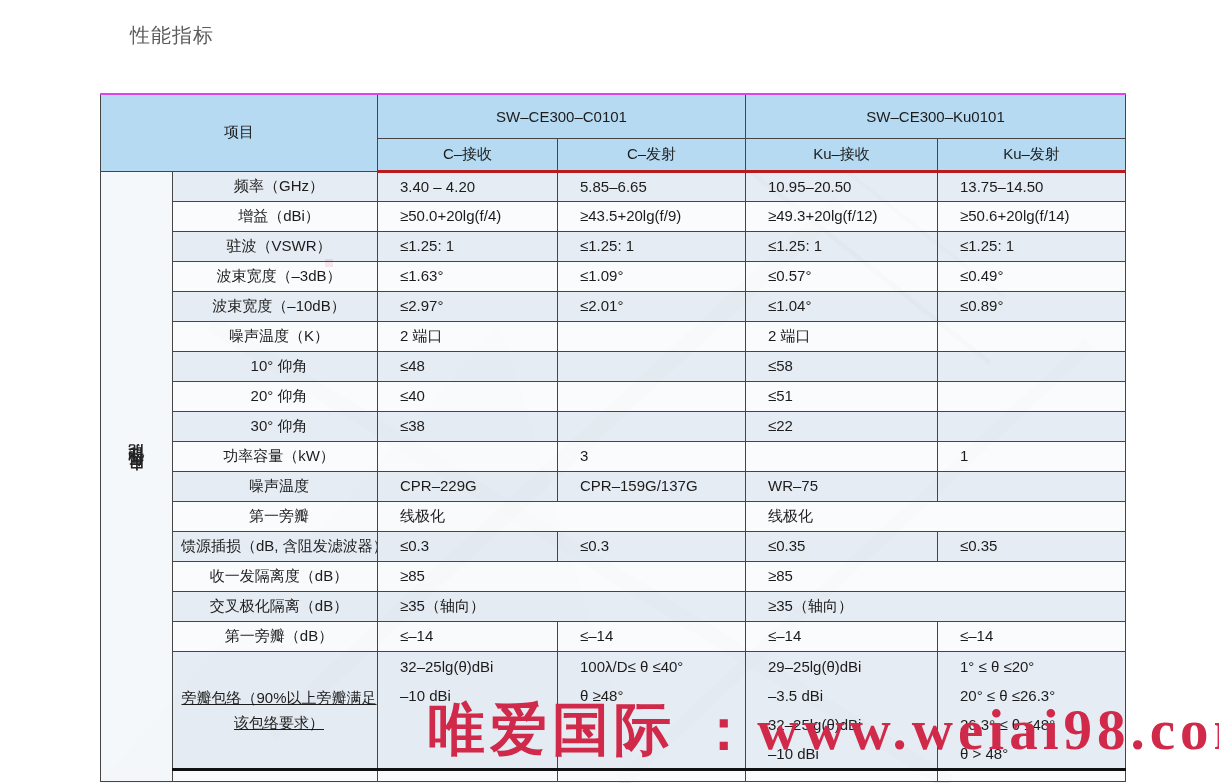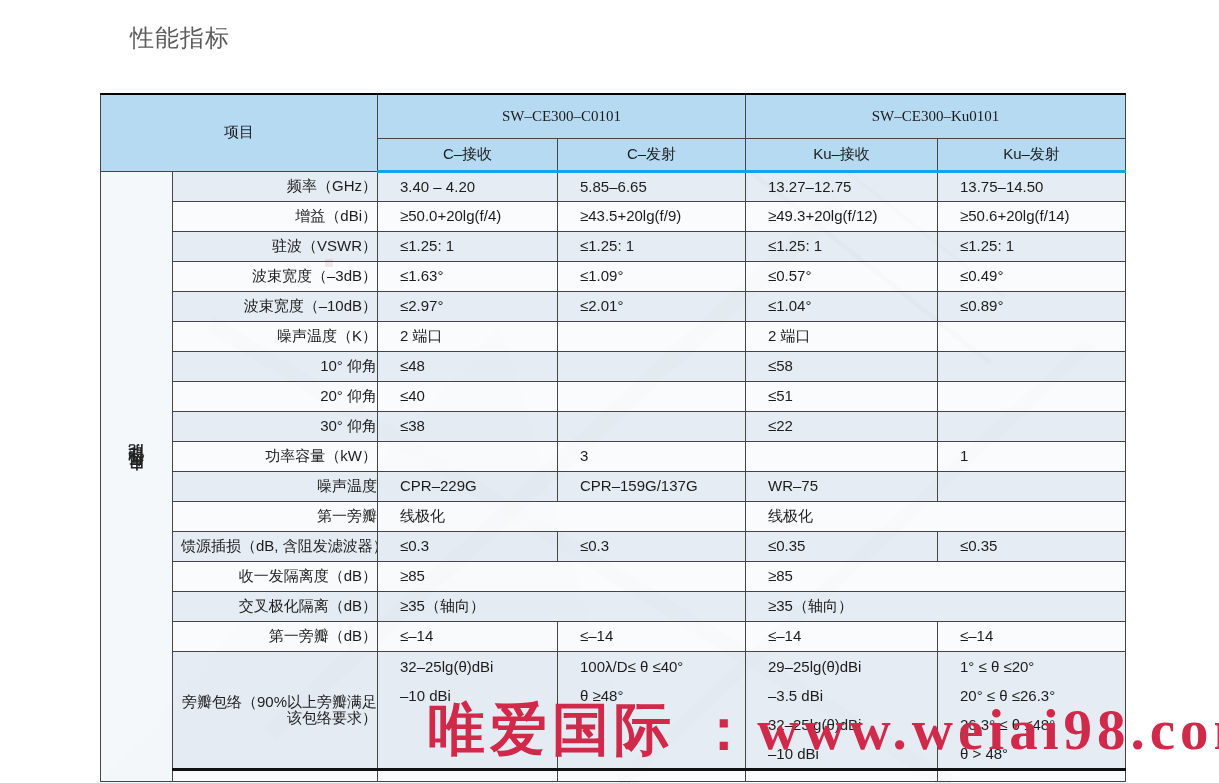--- a/index.html
+++ b/index.html
@@ -3,21 +3,21 @@
 <meta charset="utf-8">
 <style>
   html,body{margin:0;padding:0;}
   body{
     width:1219px;height:783px;overflow:hidden;position:relative;
     background:#ffffff;
     font-family:"Liberation Sans","DejaVu Sans",sans-serif;
   }
   .page-title{
     position:absolute;left:130px;top:22px;
-    font-size:24px;color:#5b5b5b;letter-spacing:1px;
+    font-size:20px;color:#5b5b5b;letter-spacing:1px;
   }
   .table-wrap{
     position:absolute;left:100px;top:93px;width:1025px;height:690px;
   }
   .decor{
     position:absolute;left:0;top:0;width:1025px;height:690px;z-index:0;
   }
   table.spec{
     position:relative;z-index:1;
     border-collapse:collapse;table-layout:fixed;width:1025px;
@@ -26,45 +26,45 @@
     border:1px solid #454545;
     box-sizing:border-box;
     font-size:15px;color:#1c1c1c;font-weight:normal;
     overflow:hidden;white-space:nowrap;
   }
   thead th{
     background:#b5daf2;
     font-weight:bold;font-size:16px;text-align:center;padding:0;
   }
   tr.h1{height:44px;}
-  tr.h1 th{border-top:2px solid #000000;font-family:Liberation Serif, serif;}
+  tr.h1 th{border-top:2px solid #d946ef;}
   tr.h2{height:33px;}
-  tr.h2 th{border-bottom:3px solid #0ea5e9;}
+  tr.h2 th{border-bottom:3px solid #b91c1c;}
   tbody tr{height:30px;}
   tbody tr:nth-child(odd) td{background:rgba(226,233,241,0.87);}
   tbody tr:nth-child(even) td{background:rgba(249,250,252,0.88);}
-  td.rowlabel{padding:0 0 0 8px;text-align:right;margin-left:28px;}
+  td.rowlabel{padding:0 0 0 8px;text-align:center;margin-left:28px;}
   td.val{padding:0 0 0 22px;text-align:left;line-height:28px;}
   th.section{
     background:rgba(243,246,250,0.82);
     text-align:center;vertical-align:middle;padding:0;
   }
   .vert{
     display:inline-block;
     writing-mode:vertical-rl;transform:rotate(180deg);
     font-weight:bold;font-size:15px;color:#222;letter-spacing:4px;
   }
   tr.envelope{height:118px;}
   tr.envelope td{border-bottom:3px solid #101010;}
   tr.envelope td.val{
     vertical-align:top;line-height:29px;
     white-space:pre-line;
   }
   tr.envelope td.rowlabel{
-    vertical-align:middle;white-space:normal;line-height:16px;
+    vertical-align:middle;white-space:normal;line-height:25px;text-decoration:underline;
   }
   tr.partial{height:12px;}
   tr.partial td{background:rgba(240,244,249,0.9);}
   .watermark{
     position:absolute;left:428px;top:692px;z-index:5;
     font-family:"Liberation Serif","DejaVu Serif",serif;
     font-weight:bold;font-size:57px;color:#d0294a;
     letter-spacing:5px;white-space:nowrap;
   }
 </style>
@@ -108,21 +108,21 @@
         <th>Ku–接收</th>
         <th>Ku–发射</th>
       </tr>
     </thead>
     <tbody>
       <tr>
         <th class="section" rowspan="19"><span class="vert">电气性能</span></th>
         <td class="rowlabel">频率（GHz）</td>
         <td class="val">3.40 – 4.20</td>
         <td class="val">5.85–6.65</td>
-        <td class="val">13.27–12.75</td>
+        <td class="val">10.95–20.50</td>
         <td class="val">13.75–14.50</td>
       </tr>
       <tr>
         <td class="rowlabel">增益（dBi）</td>
         <td class="val">≥50.0+20lg(f/4)</td>
         <td class="val">≥43.5+20lg(f/9)</td>
         <td class="val">≥49.3+20lg(f/12)</td>
         <td class="val">≥50.6+20lg(f/14)</td>
       </tr>
       <tr>

